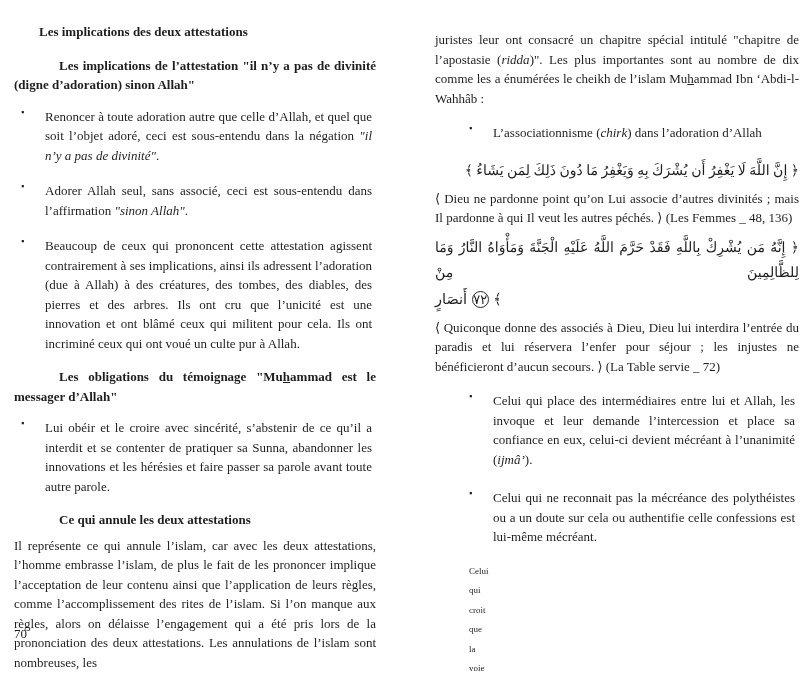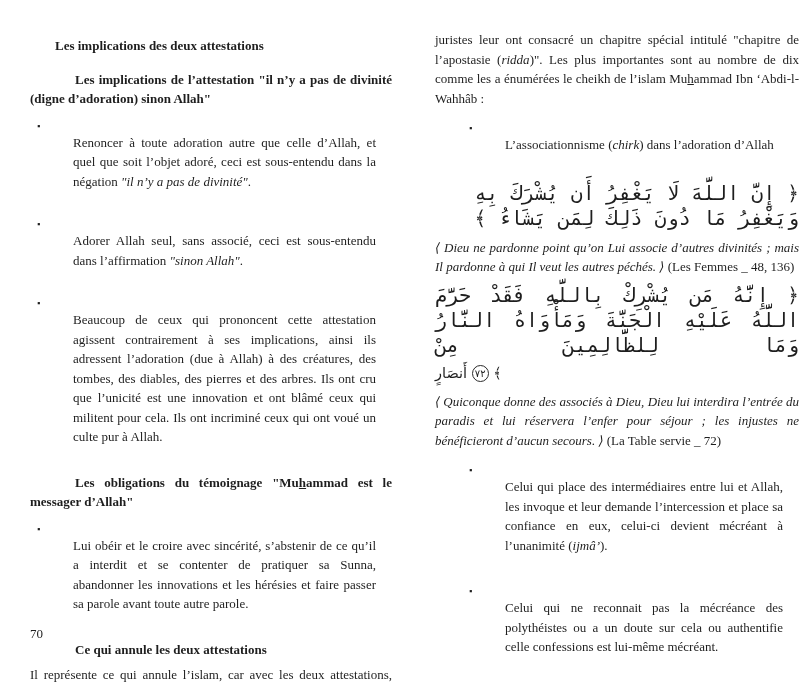--- a/index.html
+++ b/index.html
@@ -9,59 +9,59 @@
     overflow: hidden;
   }
   body {
     font-family: "Liberation Serif", "DejaVu Serif", serif;
     color: #1e1e1e;
     font-size: 13px;
     line-height: 19.5px;
     position: relative;
   }
   .page { position: absolute; top: 0; bottom: 0; box-sizing: border-box; }
-  #left-page  { left: 30px;  width: 362px; padding-top: 36px; font-family: Liberation Serif, serif; }
+  #left-page  { left: 14px;  width: 362px; padding-top: 22px; font-family: Liberation Serif, serif; }
   #right-page { left: 435px; width: 364px; padding-top: 24px; }
 
   p { margin: 0; }
   .h-main { font-weight: bold; text-indent: 25px; margin: 0 0 14px 0; }
   .h-sub  { font-weight: bold; text-align: justify; text-indent: 45px; margin: 10px 0 6px 0; }
   .para   { text-align: justify; margin: 6px 0; }
 
   .bullet { display: flex; margin: 8px 0; }
   .bullet-left  { margin-left: 7px; }
   .bullet-right { margin-left: 34px; margin-top: 11px; margin-bottom: 11px; }
   .bmark { flex: none; width: 20px; font-size: 9px; line-height: 19.5px; color: #1e1e1e; }
-  .btext { flex: 1; text-align: justify; margin: 16px; }
+  .btext { flex: 1; text-align: justify; margin: 4px; }
 
   .arabic {
-    font-family: Liberation Mono, monospace;
+    font-family: Liberation Serif, serif;
     direction: rtl;
-    font-size: 20px;
+    font-size: 14px;
     line-height: 25px;
     margin: 7px 0 4px 0;
   }
   .arabic-right   { text-align: right; }
   .arabic-stretch { text-align: justify; text-align-last: justify; margin-bottom: 0; }
   .arabic-tail {
     font-family: "DejaVu Sans", sans-serif;
     direction: ltr; text-align: left;
     font-size: 14.5px; line-height: 25px;
     margin: 2px 0 6px 0;
   }
   .ayah-circle {
     display: inline-block;
     width: 15px; height: 15px;
     border: 1px solid #2a2a2a; border-radius: 50%;
-    font-size: 10px; line-height: 15px; text-align: center;
+    font-size: 13px; line-height: 15px; text-align: center;
     vertical-align: middle;
     font-family: "DejaVu Sans", sans-serif;
   }
   .quote { text-align: justify; margin: 6px 0; }
-  .qtext { font-style: italic; }
+  .qtext { }
   .qref  { font-style: normal; }
 
   .pagenum {
     position: absolute;
     left: 0; right: 0; bottom: 40px;
     text-align: left;
   }
   u { text-decoration: underline; }
 </style>
 </head>

